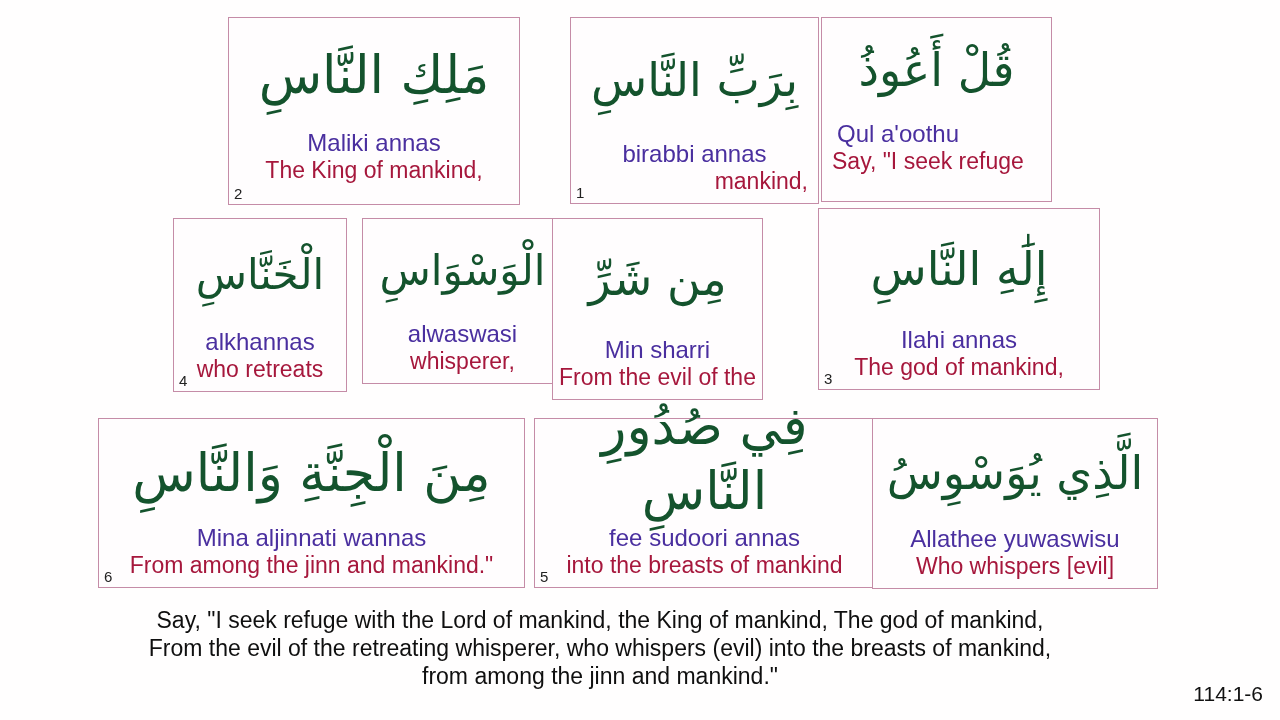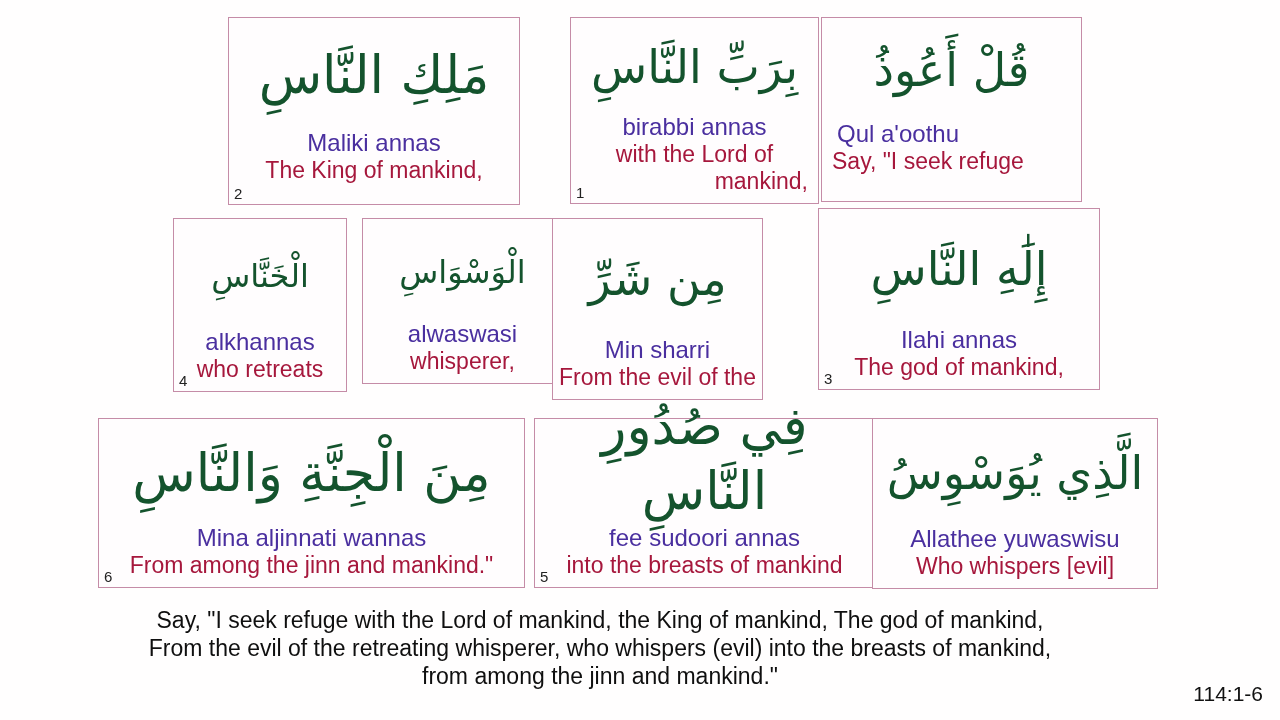--- a/index.html
+++ b/index.html
@@ -15,35 +15,35 @@
     padding:4px 6px 8px 6px;
   }
   .arabic {
     font-family:"DejaVu Sans", sans-serif;
     color:#14532d; direction:rtl; line-height:1.25;
     flex:1; display:flex; align-items:center; justify-content:center;
     width:100%; text-align:center;
   }
   .ar-52 { font-size:52px; }
   .ar-48 { font-size:46px; }
-  .ar-44 { font-size:32px; }
+  .ar-44 { font-size:42px; }
   .translit { color:#4a2f9f; font-size:24px; line-height:28px; width:100%; text-align:center; }
   .transl   { color:#a6173c; font-size:23px; line-height:27px; width:100%; text-align:center; }
   .num {
     position:absolute; left:5px; bottom:2px;
     font-size:15px; line-height:16px; color:#222;
   }
   .transl-lines { width:100%; }
   .transl-lines .l1 { text-align:center; }
   .transl-lines .l2 { text-align:right; padding-right:4px; }
 
   
   .b-v2  { left:228px; top:17px;  width:292px; height:188px; padding-bottom:20px; }
   .b-v1b { left:570px; top:17px;  width:249px; height:187px; }
-  .b-v1a { left:821px; top:17px;  width:261px; height:185px; padding-bottom:26px; }
+  .b-v1a { left:821px; top:17px;  width:231px; height:185px; padding-bottom:26px; }
   .b-v1a .translit, .b-v1a .transl { text-align:left; padding-left:8px; }
   .b-v1a .translit { padding-left:18px; }
   .b-v4  { left:173px; top:218px; width:174px; height:174px; }
   .b-v4b { left:362px; top:218px; width:201px; height:166px; }
   .b-v4c { left:552px; top:218px; width:211px; height:182px; }
   .b-v3  { left:818px; top:208px; width:282px; height:182px; }
   .b-v6  { left:98px;  top:418px; width:427px; height:170px; }
   .b-v5b { left:534px; top:418px; width:341px; height:170px; }
   .b-v5a { left:872px; top:418px; width:286px; height:171px; }
 
@@ -65,21 +65,20 @@
     <div class="arabic ar-52">مَلِكِ النَّاسِ</div>
     <div class="translit">Maliki annas</div>
     <div class="transl">The King of mankind,</div>
     <div class="num">2</div>
   </div>
 
   <div class="box b-v1b">
     <div class="arabic ar-48">بِرَبِّ النَّاسِ</div>
     <div class="translit">birabbi annas</div>
     <div class="transl transl-lines">
-      <div class="l1">with the Lord of</div>
       <div class="l2">mankind,</div>
     </div>
     <div class="num">1</div>
   </div>
 
   <div class="box b-v1a">
     <div class="arabic ar-48">قُلْ أَعُوذُ</div>
     <div class="translit">Qul a'oothu</div>
     <div class="transl">Say, "I seek refuge</div>
   </div>

